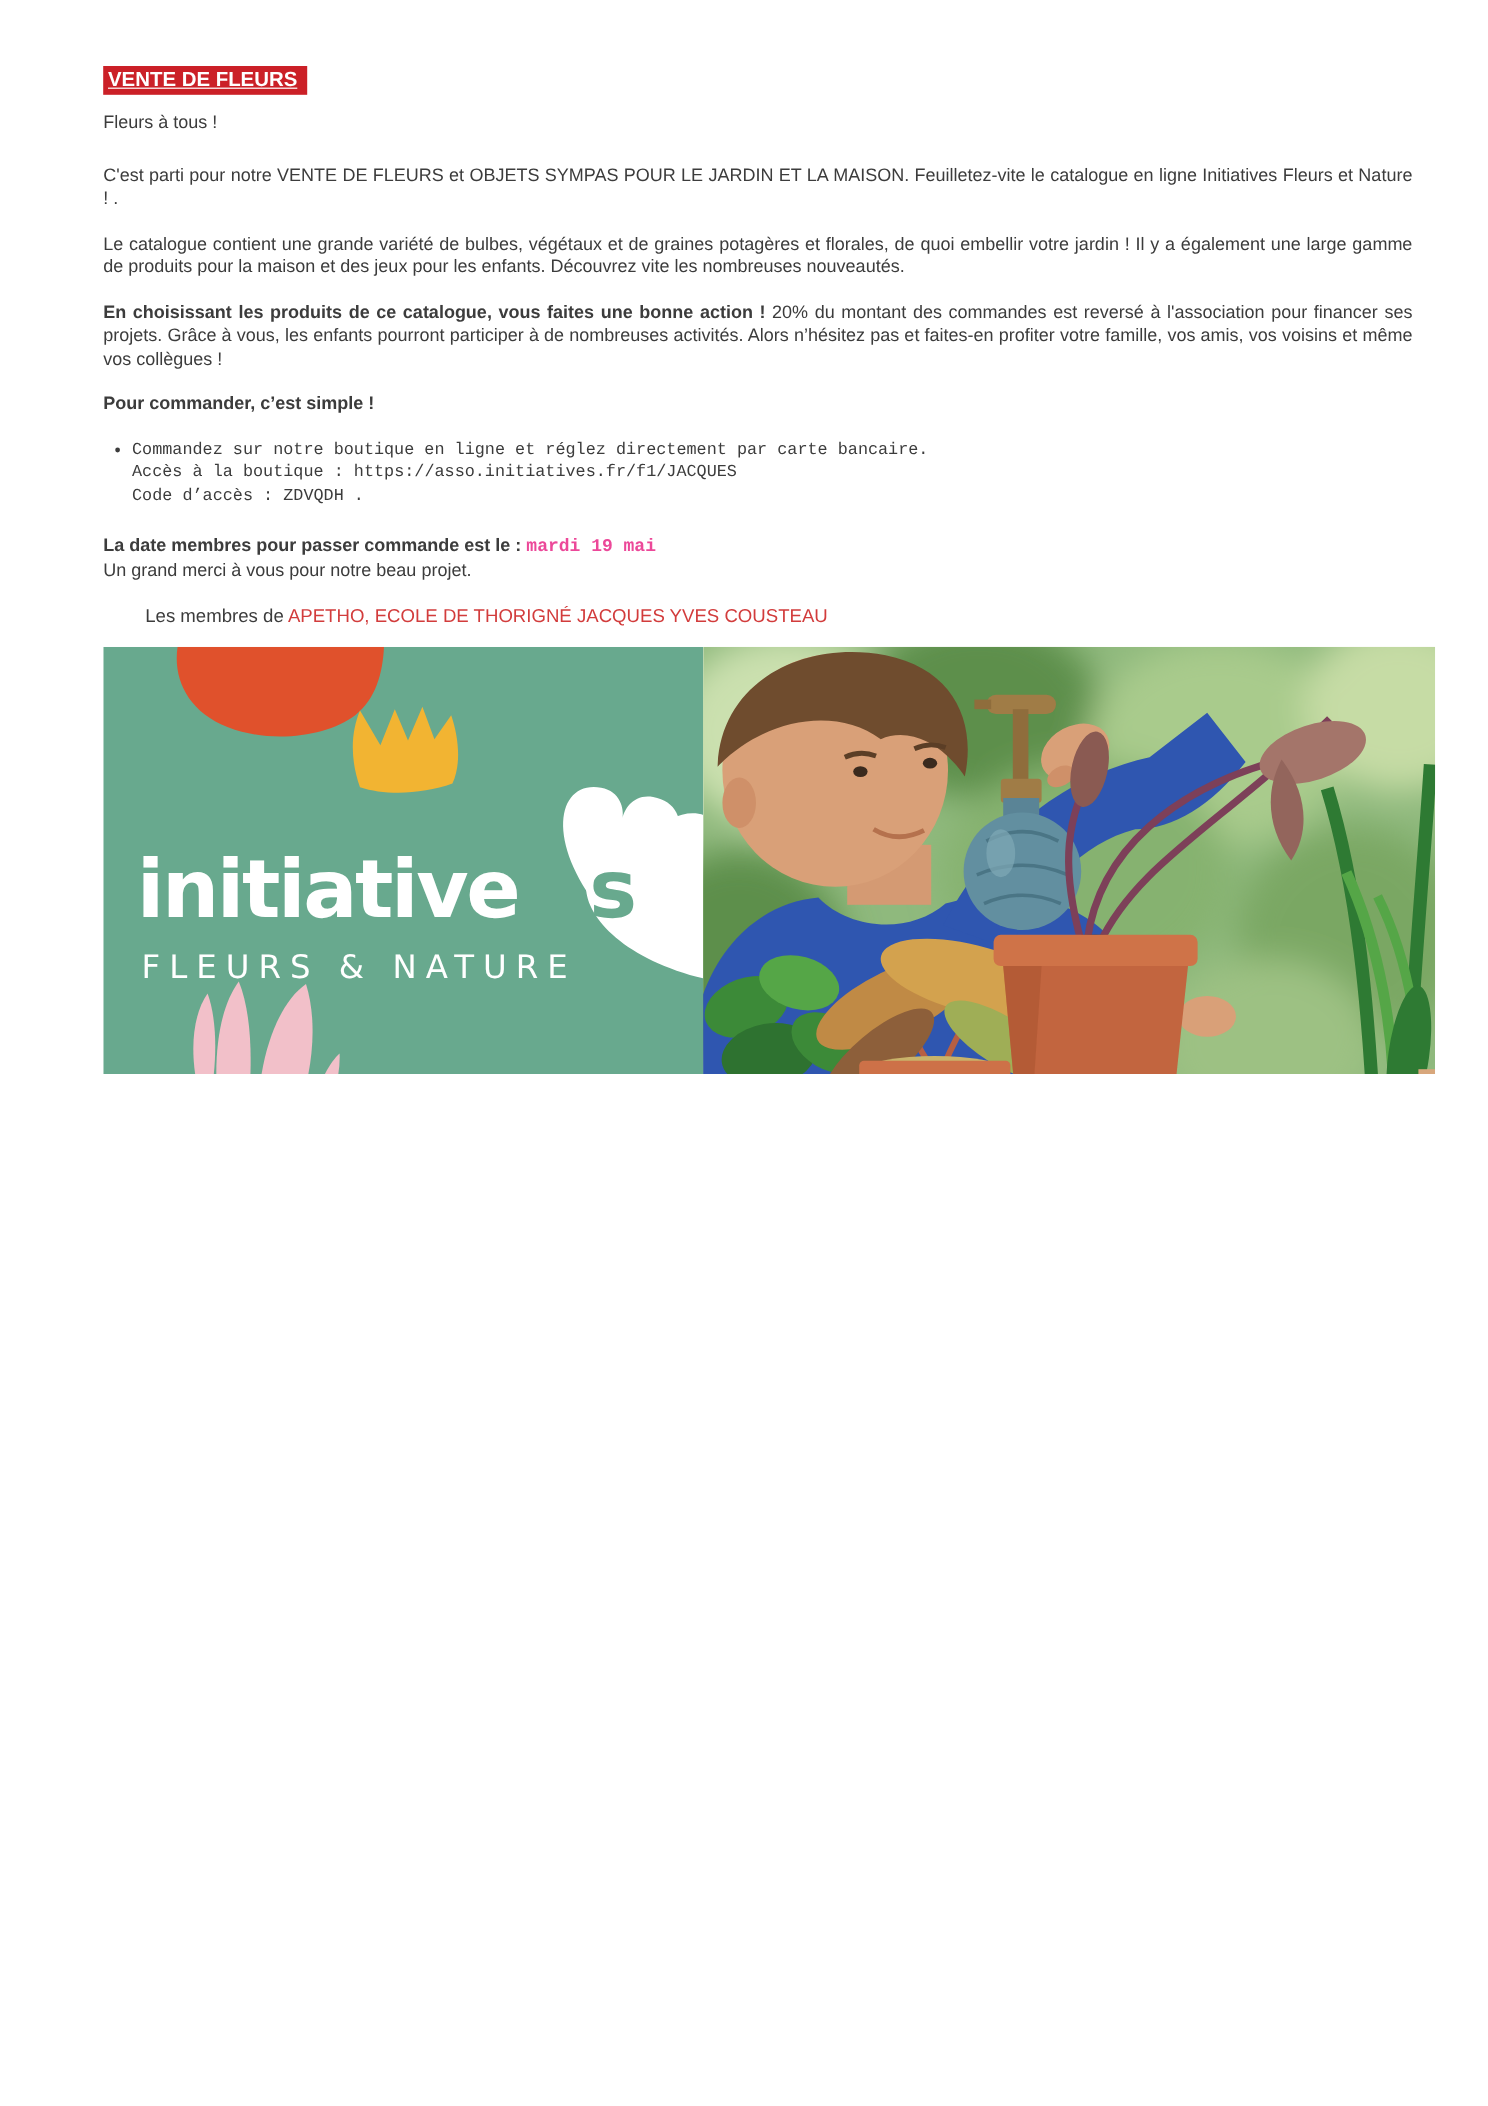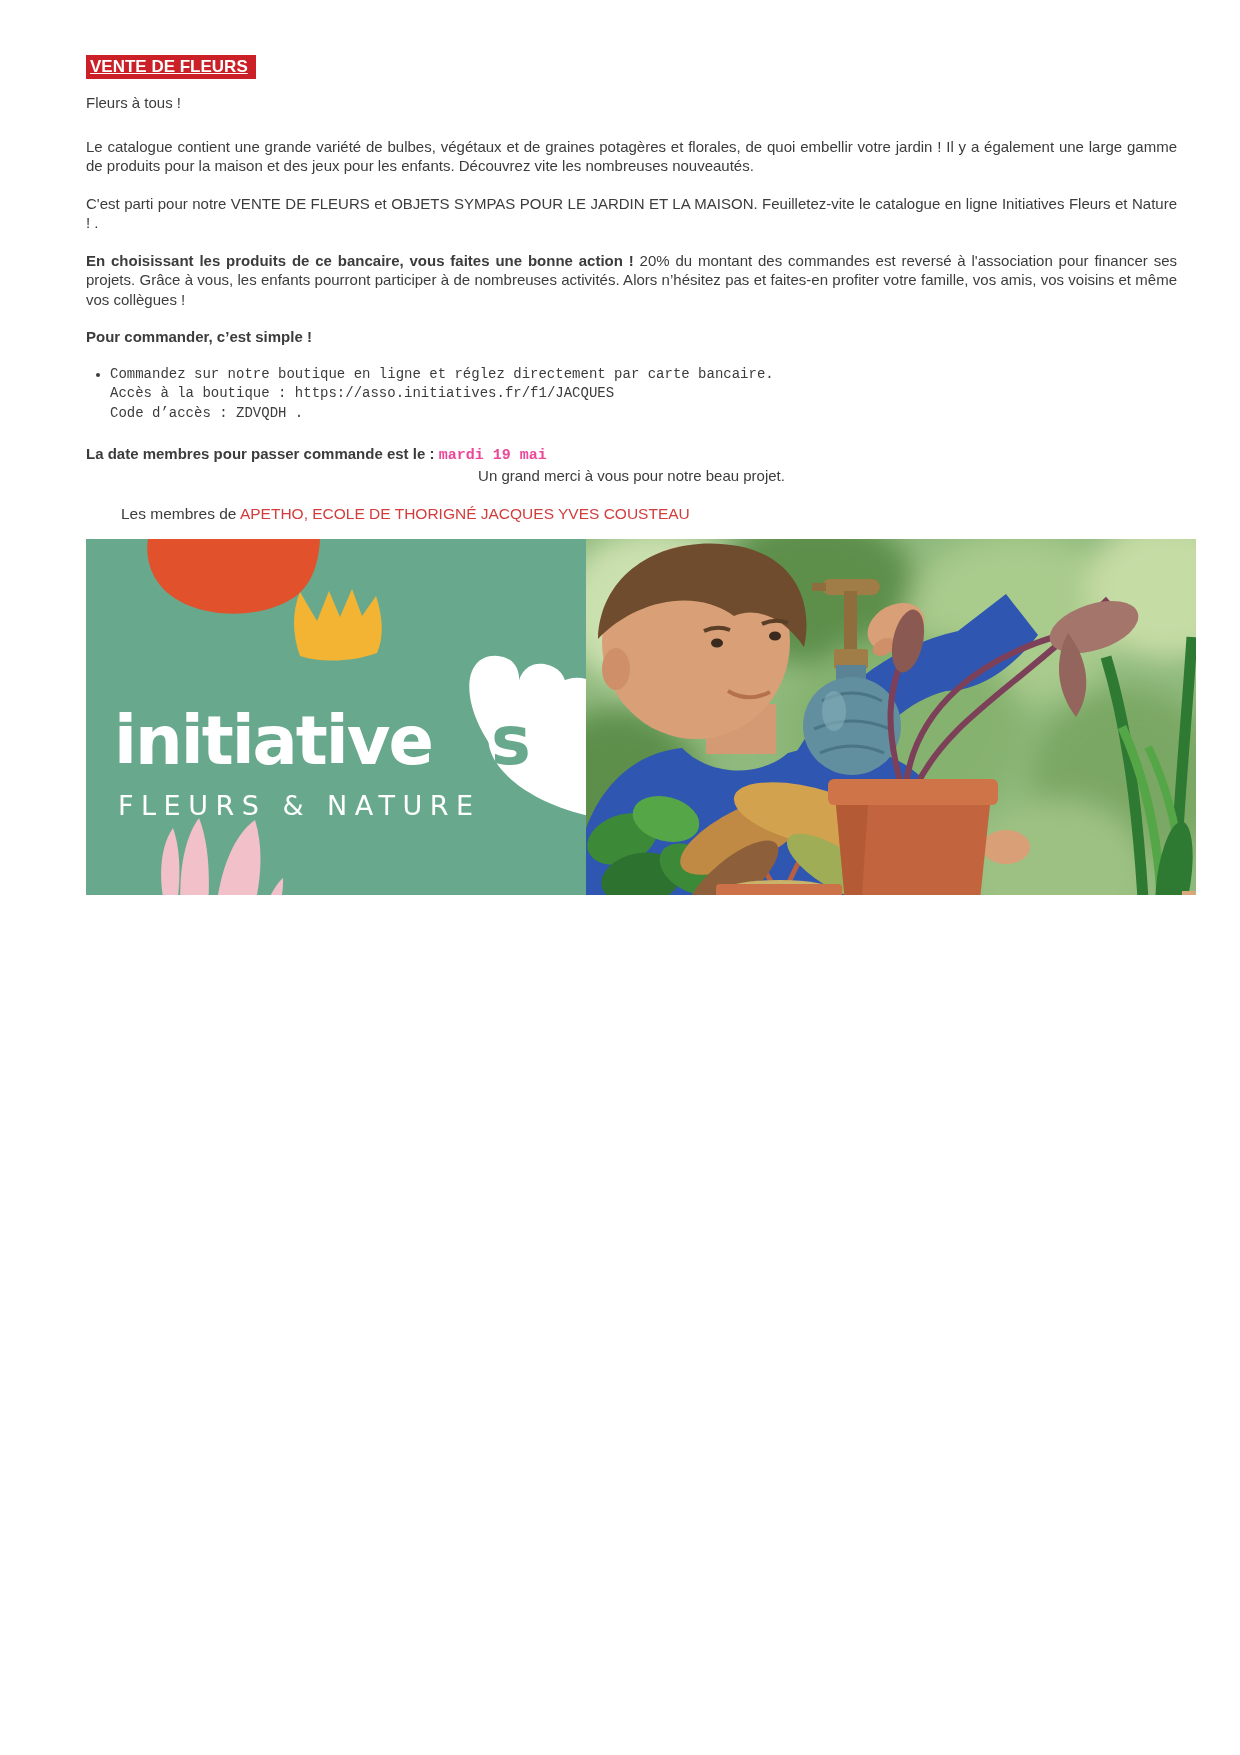--- a/index.html
+++ b/index.html
@@ -26,45 +26,45 @@
   p { font-size:15px; line-height:19.5px; margin:0 0 18px 0; text-align:justify; }
   .greeting { margin-bottom:24px; text-align:left; }
   .bold { font-weight:bold; }
 
   ul.order-list { margin:0 0 21px 0; padding:0 0 0 24px; }
   ul.order-list li { font-size:14px; line-height:19.5px;font-family:Liberation Mono, monospace; }
   ul.order-list li::marker { font-size:13px; }
 
   .deadline-line { font-weight:bold; text-align:left; margin-bottom:0; }
   .deadline-date { color:#ec4899;font-family:Liberation Mono, monospace; }
-  .thanks-line { margin-bottom:19px; text-align:center; }
+  .thanks-line { margin-bottom:19px; text-align:left; }
 
   .signature { font-size:15.5px; line-height:19.5px; margin-bottom:15px; text-align:left;margin-left:35px; }
   .assoc-name { color:#d23c3c; }
 
   .banner { width:1110px; height:356px; display:flex; overflow:hidden; }
   .banner-left, .banner-right { height:417px; }
   .banner-left  { width:500px; }
   .banner-right { width:610px; }
   .banner svg { display:block; }
 </style>
 </head>
 <body>
 
 <div class="content">
 
   <div class="title-banner">VENTE DE FLEURS</div>
 
   <p class="greeting">Fleurs à tous !</p>
 
+  <p>C'est parti pour notre VENTE DE FLEURS et OBJETS SYMPAS POUR LE JARDIN ET LA MAISON. Feuilletez-vite le catalogue en ligne Initiatives Fleurs et Nature ! .</p>
+
   <p>Le catalogue contient une grande variété de bulbes, végétaux et de graines potagères et florales, de quoi embellir votre jardin ! Il y a également une large gamme de produits pour la maison et des jeux pour les enfants. Découvrez vite les nombreuses nouveautés.</p>
 
-  <p>C'est parti pour notre VENTE DE FLEURS et OBJETS SYMPAS POUR LE JARDIN ET LA MAISON. Feuilletez-vite le catalogue en ligne Initiatives Fleurs et Nature ! .</p>
-
-  <p><span class="bold">En choisissant les produits de ce bancaire, vous faites une bonne action !</span><span> 20% du montant des commandes est reversé à l'association pour financer ses projets. Grâce à vous, les enfants pourront participer à de nombreuses activités. Alors n’hésitez pas et faites-en profiter votre famille, vos amis, vos voisins et même vos collègues !</span></p>
+  <p><span class="bold">En choisissant les produits de ce catalogue, vous faites une bonne action !</span><span> 20% du montant des commandes est reversé à l'association pour financer ses projets. Grâce à vous, les enfants pourront participer à de nombreuses activités. Alors n’hésitez pas et faites-en profiter votre famille, vos amis, vos voisins et même vos collègues !</span></p>
 
   <p class="bold">Pour commander, c’est simple !</p>
 
   <ul class="order-list">
     <li>
       <div>Commandez sur notre boutique en ligne et réglez directement par carte bancaire.</div>
       <div><span>Accès à la boutique : </span><span>https://asso.initiatives.fr/f1/JACQUES</span></div>
       <div>Code d’accès : ZDVQDH .</div>
     </li>
   </ul>

